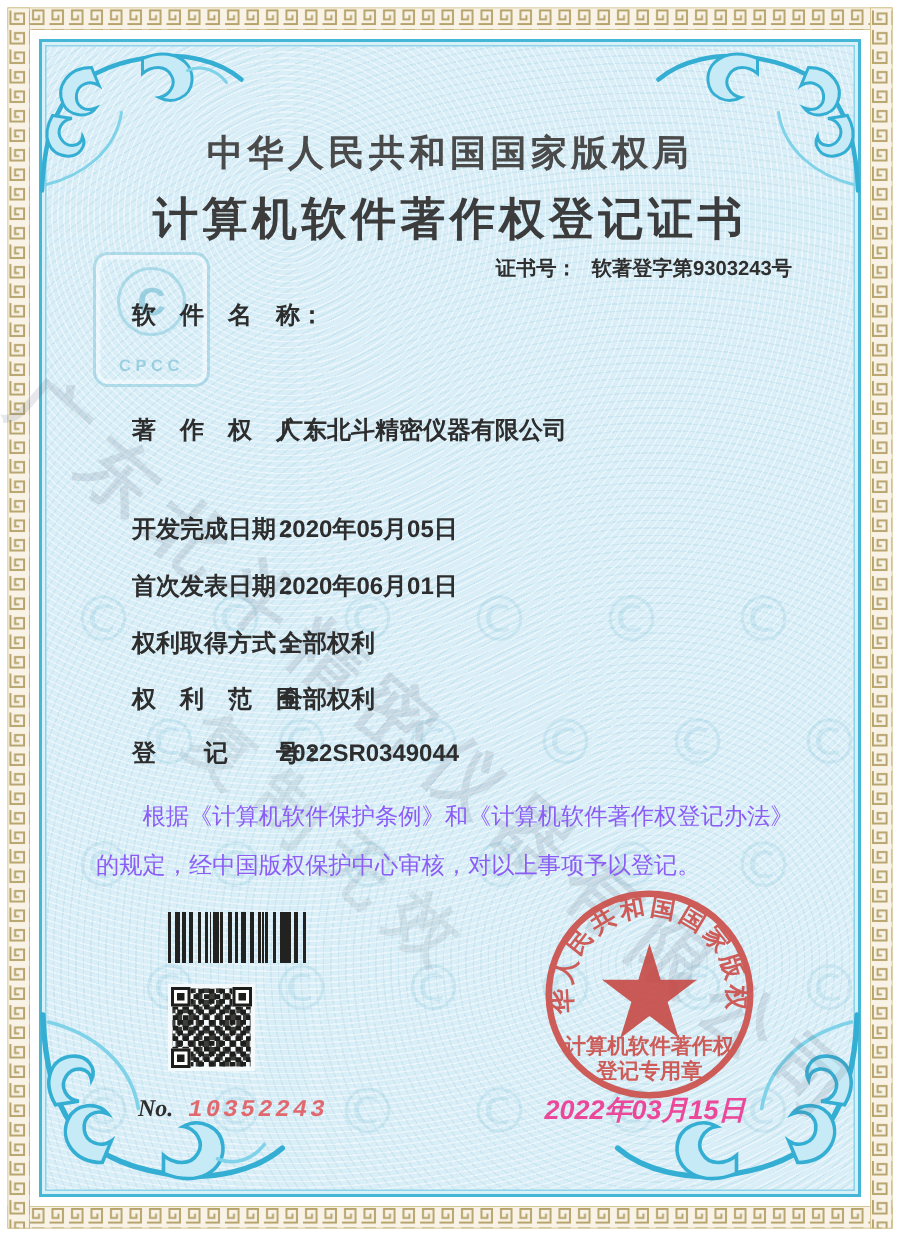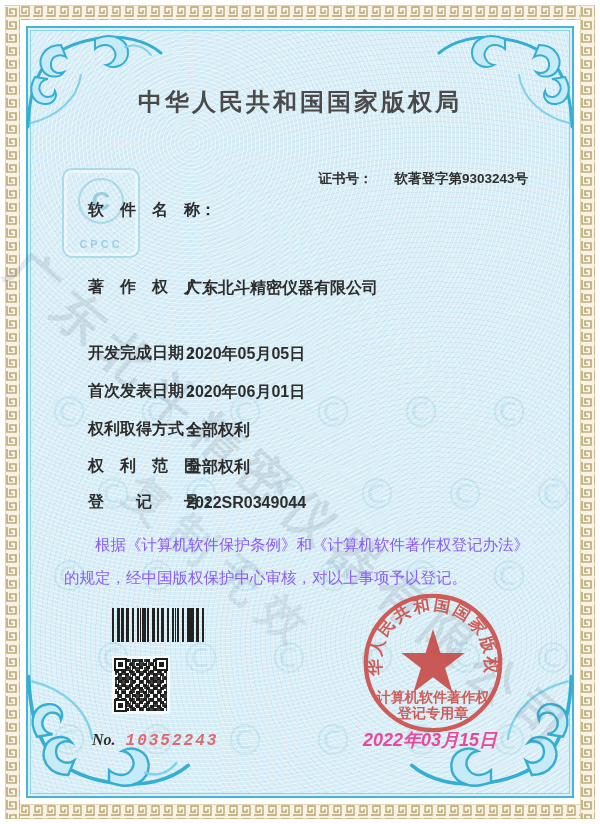--- a/index.html
+++ b/index.html
@@ -41,21 +41,21 @@
   .wm{position:absolute;white-space:nowrap;font-weight:700;transform-origin:0 0;
       color:rgba(100,115,132,.16);pointer-events:none;}
   .wm.company{left:36px;top:236px;font-size:50px;letter-spacing:11px;transform:rotate(41deg);}
   .wm.copy{left:150px;top:462px;font-size:46px;letter-spacing:14px;transform:rotate(41deg);color:rgba(100,115,132,.13);}
   
   .t-authority{position:absolute;left:0;right:0;top:86px;text-align:center;
       font-family:"Liberation Serif",serif;font-weight:700;font-size:24px;letter-spacing:3px;color:#4a4a4a;}
   .t-title{position:absolute;left:0;right:0;top:126px;text-align:center;
       font-family:"Liberation Serif",serif;font-weight:700;font-size:30px;letter-spacing:3px;color:#3c3c3c;}
   .t-certno{position:absolute;right:72px;top:170px;font-size:13.5px;font-weight:700;color:#2f2f2f;}
-  .t-certno .lbl{margin-right:22px;}
+  .t-certno .lbl{margin-right:10px;}
   .field-row{position:absolute;left:64px;font-size:16px;font-weight:700;color:#2d2d2d;}
   .flabel{position:absolute;left:0;top:0;white-space:nowrap;margin-left:24px;}
   .fvalue{position:absolute;left:122px;top:0;width:360px;line-height:22px;white-space:nowrap;}
   .statement{position:absolute;left:64px;top:528px;width:478px;font-size:15.5px;font-weight:400;
       color:#8b5cf6;line-height:33px;text-indent:2em;margin:0;}
   
   .barcode{position:absolute;left:112px;top:608px;width:92px;height:34px;
       background-image:
         repeating-linear-gradient(90deg,#222221 0 2px,rgba(0,0,0,0) 2px 5px),
         repeating-linear-gradient(90deg,#222221 0 1px,rgba(0,0,0,0) 1px 7px),
@@ -174,20 +174,21 @@
 
   <div class="holo">
     <div class="holo-circle">C</div>
     <div class="holo-text">CPCC</div>
   </div>
 
   <div class="wm company">广东北斗精密仪器有限公司</div>
   <div class="wm copy">复制无效</div>
 
   <div class="t-authority">中华人民共和国国家版权局</div>
+  <div class="t-title">计算机软件著作权登记证书</div>
   <div class="t-certno">
     <span class="lbl">证书号：</span><span>软著登字第9303243号</span>
   </div>
 
   <div class="field-row" style="top:200px;">
     <span class="flabel">软　件　名　称：</span>
     <div class="fvalue">
     </div>
   </div>
   <div class="field-row" style="top:277px;">

